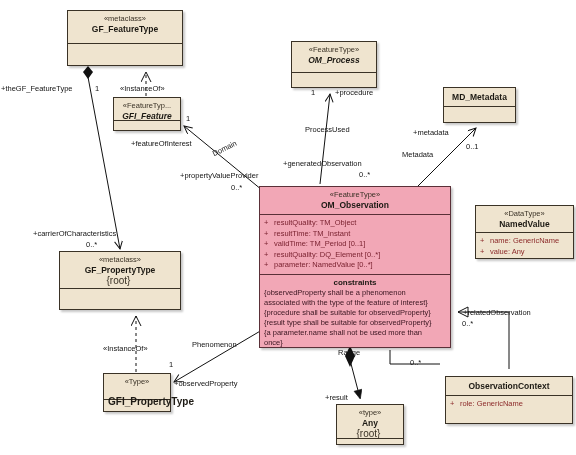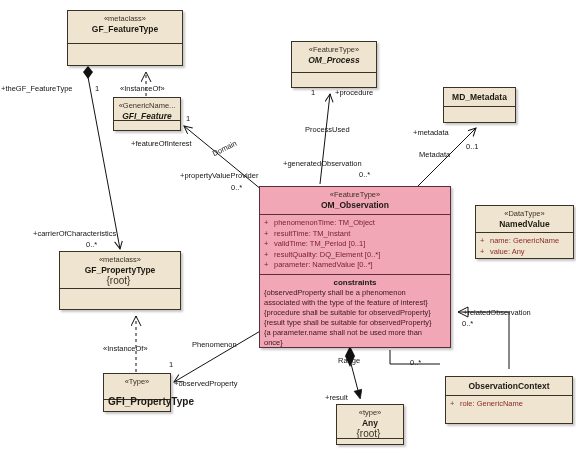--- a/index.html
+++ b/index.html
@@ -155,21 +155,21 @@
       <div class="cname">GF_FeatureType</div>
     </div>
     <div class="sep"></div>
     <div class="attrs">
         <div class="empty"></div>
       </div>
   </div>
 
   <div class="uml" style="left:113px; top:97px; width:68px; height:34px;">
     <div class="hdr" style="height:22px;">
-      <div class="stereo">«GenericName...</div>
+      <div class="stereo">«FeatureTyp...</div>
       <div class="cname ital">GFI_Feature</div>
     </div>
     <div class="sep"></div>
     <div class="attrs" style="height:10px;"></div>
   </div>
 
   <div class="uml" style="left:291px; top:41px; width:86px; height:47px;">
     <div class="hdr" style="height:30px;">
       <div class="stereo">«FeatureType»</div>
       <div class="cname ital">OM_Process</div>
@@ -187,21 +187,21 @@
   </div>
 
   <div class="uml pink" style="left:259px; top:186px; width:192px; height:162px;">
     <div class="hdr" style="height:27px;">
       <div class="stereo">«FeatureType»</div>
       <div class="cname">OM_Observation</div>
     </div>
     <div class="sep"></div>
     <div class="attrs">
       <div class="attr">
-        <span class="vis">+</span><span>phenomenonTime:  TM_Object</span>
+        <span class="vis">+</span><span>resultQuality:  TM_Object</span>
       </div>
       <div class="attr">
         <span class="vis">+</span><span>resultTime:  TM_Instant</span>
       </div>
       <div class="attr">
         <span class="vis">+</span><span>validTime:  TM_Period [0..1]</span>
       </div>
       <div class="attr">
         <span class="vis">+</span><span>resultQuality:  DQ_Element [0..*]</span>
       </div>
@@ -299,22 +299,22 @@
   <div class="lbl" style="left:174px; top:379px;">+observedProperty</div>
 
   <div class="lbl" style="left:311px; top:88px;">1</div>
   <div class="lbl" style="left:335px; top:88px;">+procedure</div>
   <div class="lbl" style="left:305px; top:125px;">ProcessUsed</div>
   <div class="lbl" style="left:283px; top:159px;">+generatedObservation</div>
   <div class="lbl" style="left:359px; top:170px;">0..*</div>
 
   <div class="lbl" style="left:413px; top:128px;">+metadata</div>
   <div class="lbl" style="left:466px; top:142px;">0..1</div>
-  <div class="lbl" style="left:419px; top:150px;">Metadata</div>
+  <div class="lbl" style="left:402px; top:150px;">Metadata</div>
 
   <div class="lbl" style="left:463px; top:308px;">+relatedObservation</div>
   <div class="lbl" style="left:462px; top:319px;">0..*</div>
   <div class="lbl" style="left:410px; top:358px;">0..*</div>
 
-  <div class="lbl" style="left:338px; top:356px;">Range</div>
+  <div class="lbl" style="left:338px; top:348px;">Range</div>
   <div class="lbl" style="left:325px; top:393px;">+result</div>
 
 </div>
 
 </body></html>

